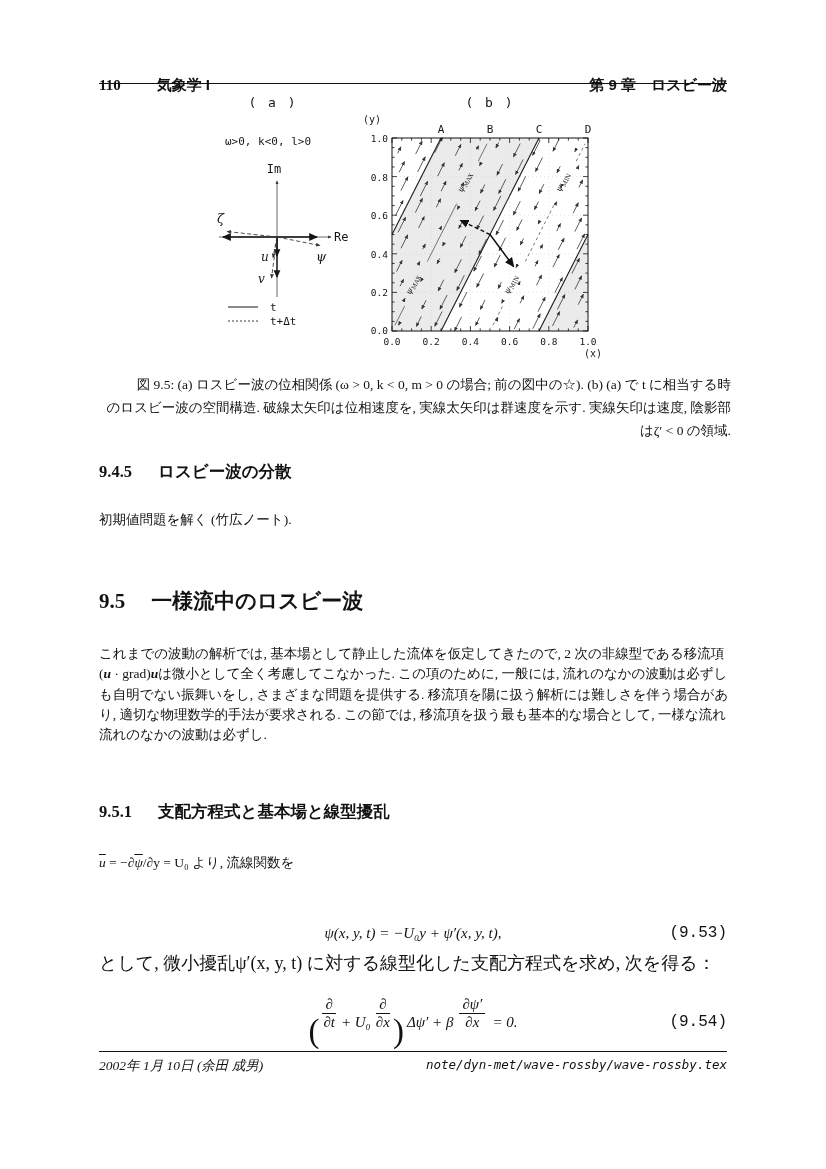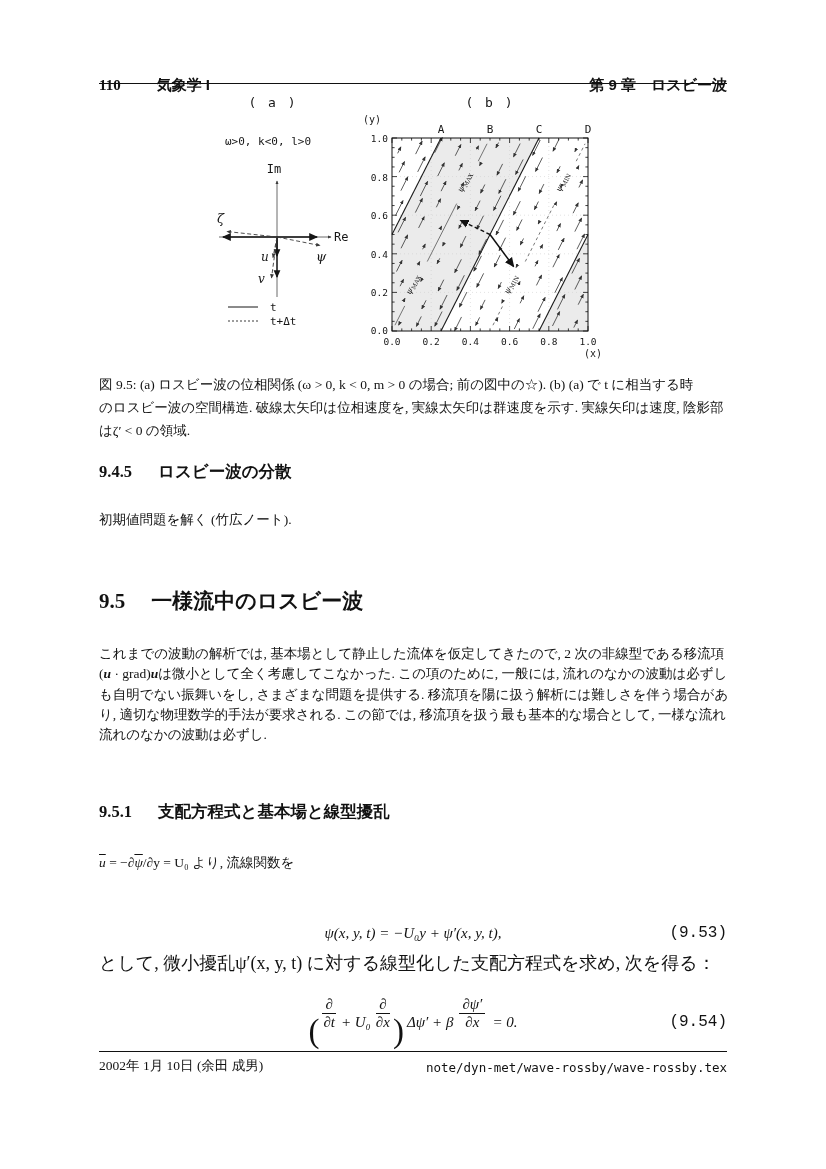--- a/index.html
+++ b/index.html
@@ -25,21 +25,21 @@
   .ov{text-decoration:overline;}
   
   .eqrow{left:99px;width:628px;display:flex;justify-content:center;align-items:flex-end;
          font-size:15px;}
   .eqrow .eqno{position:absolute;right:0;font-size:16px;font-family:Liberation Mono, monospace;}
   .frac{display:inline-block;text-align:center;vertical-align:-0.62em;margin:0 3px;line-height:1.05;}
   .frac .fn{display:block;border-bottom:1px solid #111;padding:0 3px 1px 3px;}
   .frac .fd{display:block;padding-top:1px;}
   .bigp{font-size:33px;font-weight:400;vertical-align:-0.18em;line-height:0;}
   
-  .ftr{top:1057px;left:99px;width:628px;display:flex;align-items:flex-end;font-size:13.5px;}
+  .ftr{top:1057px;left:99px;width:628px;display:flex;align-items:flex-start;font-size:13.5px;font-style:italic;}
   .ftr .sp{flex:1;}
   .ftr .path{font-family:"DejaVu Sans Mono",monospace;font-size:12.5px;}
   svg text{fill:#161616;}
   .figmono{font-family:"DejaVu Sans Mono",monospace;}
   .figit{font-family:"DejaVu Serif",serif;font-style:italic;}
 </style>
 </head>
 <body>
 
 <div class="page">
@@ -342,21 +342,21 @@
         <line x1="233" y1="233" x2="233" y2="238" stroke="#111" stroke-width="0.8"></line>
         <line x1="37" y1="45" x2="42" y2="45" stroke="#111" stroke-width="0.8"></line>
         <line x1="228" y1="45" x2="233" y2="45" stroke="#111" stroke-width="0.8"></line>
       </g>
     <g id="figb-top">
         <line x1="135" y1="141.5" x2="158.51999999999998" y2="173.345" stroke="#111" stroke-width="1.5" marker-end="url(#mfB)"></line>
         <line x1="135" y1="141.5" x2="105.6" y2="127.41100000000002" stroke="#111" stroke-width="1.4" stroke-dasharray="4,2.5" marker-end="url(#mfB)"></line>
       </g>
   </svg>
 
-  <div class="abs txt cap" style="top:373px;">
+  <div class="abs txt cap" style="top:373px;text-align:right;">
     <div class="ln nw">図 9.5: (a) ロスビー波の位相関係 (ω &gt; 0, k &lt; 0, m &gt; 0 の場合; 前の図中の☆). (b) (a) で t に相当する時</div>
     <div class="ln nw">のロスビー波の空間構造. 破線太矢印は位相速度を, 実線太矢印は群速度を示す. 実線矢印は速度, 陰影部</div>
     <div class="ln nw">はζ′ &lt; 0 の領域.</div>
   </div>
 
   <div class="abs h3" style="top:461px;">
     <span class="num">9.4.5</span><span>ロスビー波の分散</span>
   </div>
   <div class="abs txt" style="top:511px;font-size:13.5px;">初期値問題を解く (竹広ノート).</div>
 

